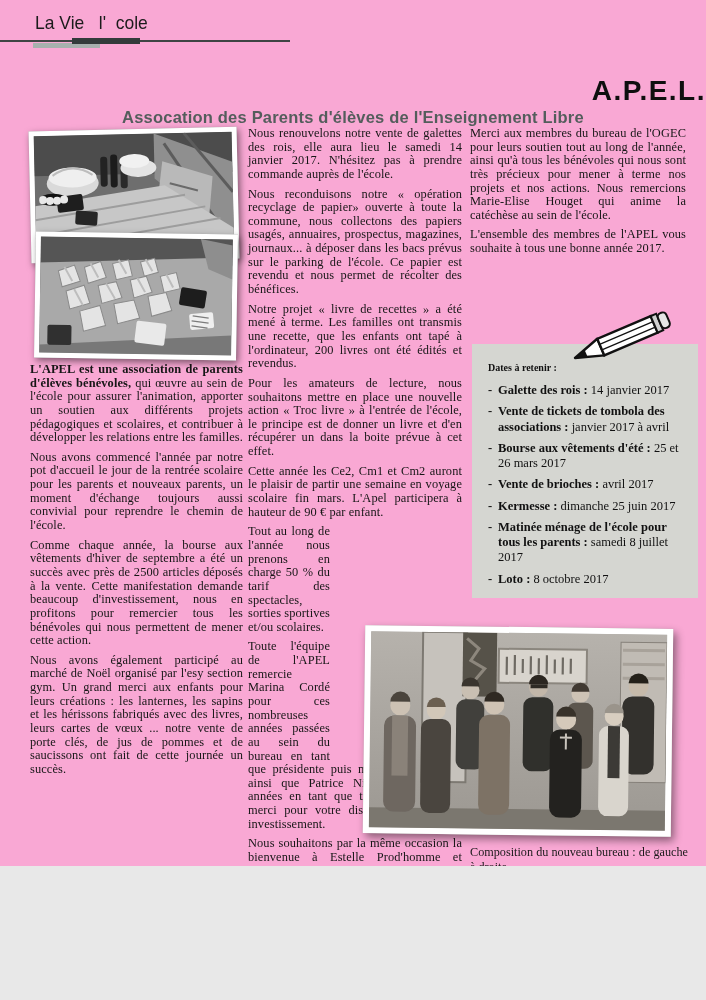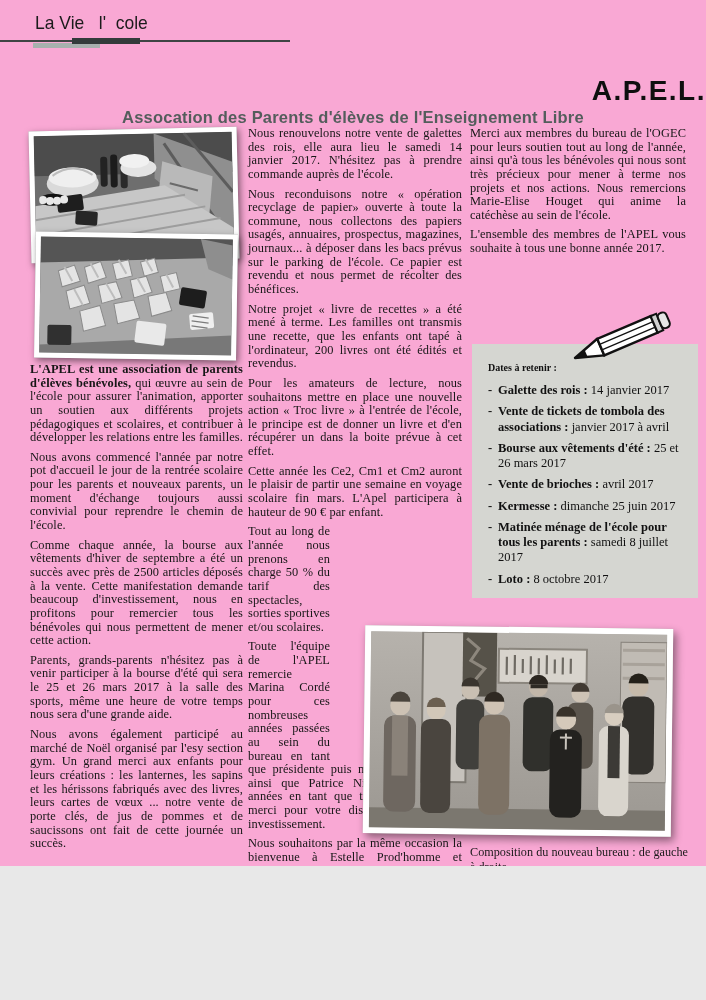--- a/index.html
+++ b/index.html
@@ -132,21 +132,20 @@
           <path d="M153 77 l16 2 M152 82 l17 2 M152 87 l16 2" stroke="#7c7c7c" stroke-width="1.4"></path>
           <rect x="96" y="84" width="30" height="22" rx="2" fill="#e9e9e9" transform="rotate(6 111 95)"></rect>
           <rect x="8" y="88" width="24" height="20" rx="2" fill="#303030"></rect>
           <polygon points="160,0 192,6 192,40 168,30" fill="#8e8e8e"></polygon>
         </svg>
       </div>
     </div>
     <p><span class="lead-bold">L'APEL est une association de parents d'élèves bénévoles,</span><span> qui œuvre au sein de l'école pour assurer l'animation, apporter un soutien aux différents projets pédagogiques et scolaires, et contribuer à développer les relations entre les familles.</span></p>
     <p>Nous avons commencé l'année par notre pot d'accueil le jour de la rentrée scolaire pour les parents et nouveaux parents, un moment d'échange toujours aussi convivial pour reprendre le chemin de l'école.</p>
     <p>Comme chaque année, la bourse aux vêtements d'hiver de septembre a été un succès avec près de 2500 articles déposés à la vente. Cette manifestation demande beaucoup d'investissement, nous en profitons pour remercier tous les bénévoles qui nous permettent de mener cette action.</p>
-    <p>Parents, grands-parents n'hésitez pas à venir participer à la bourse d'été qui sera le 25 et 26 mars 2017 à la salle des sports, même une heure de votre temps nous sera d'une grande aide.</p>
     <p>Nous avons également participé au marché de Noël organisé par l'esy section gym. Un grand merci aux enfants pour leurs créations : les lanternes, les sapins et les hérissons fabriqués avec des livres, leurs cartes de vœux ... notre vente de porte clés, de jus de pommes et de saucissons ont fait de cette journée un succès.</p>
   </div>
 
   <div class="col col-2">
     <p>Nous renouvelons notre vente de galettes des rois, elle aura lieu le samedi 14 janvier 2017. N'hésitez pas à prendre commande auprès de l'école.</p>
     <p>Nous reconduisons notre « opération recyclage de papier» ouverte à toute la commune, nous collectons des papiers usagés, annuaires, prospectus, magazines, journaux... à déposer dans les bacs prévus sur le parking de l'école. Ce papier est revendu et nous permet de récolter des bénéfices.</p>
     <p>Notre projet « livre de recettes » a été mené à terme. Les familles ont transmis une recette, que les enfants ont tapé à l'ordinateur, 200 livres ont été édités et revendus.</p>
     <p>Pour les amateurs de lecture, nous souhaitons mettre en place une nouvelle action « Troc livre » à l'entrée de l'école, le principe est de donner un livre et d'en récupérer un dans la boite prévue à cet effet.</p>
     <p>Cette année les Ce2, Cm1 et Cm2 auront le plaisir de partir une semaine en voyage scolaire fin mars. L'Apel participera à hauteur de 90 € par enfant.</p>
     <div class="wrap-spacer"></div>

